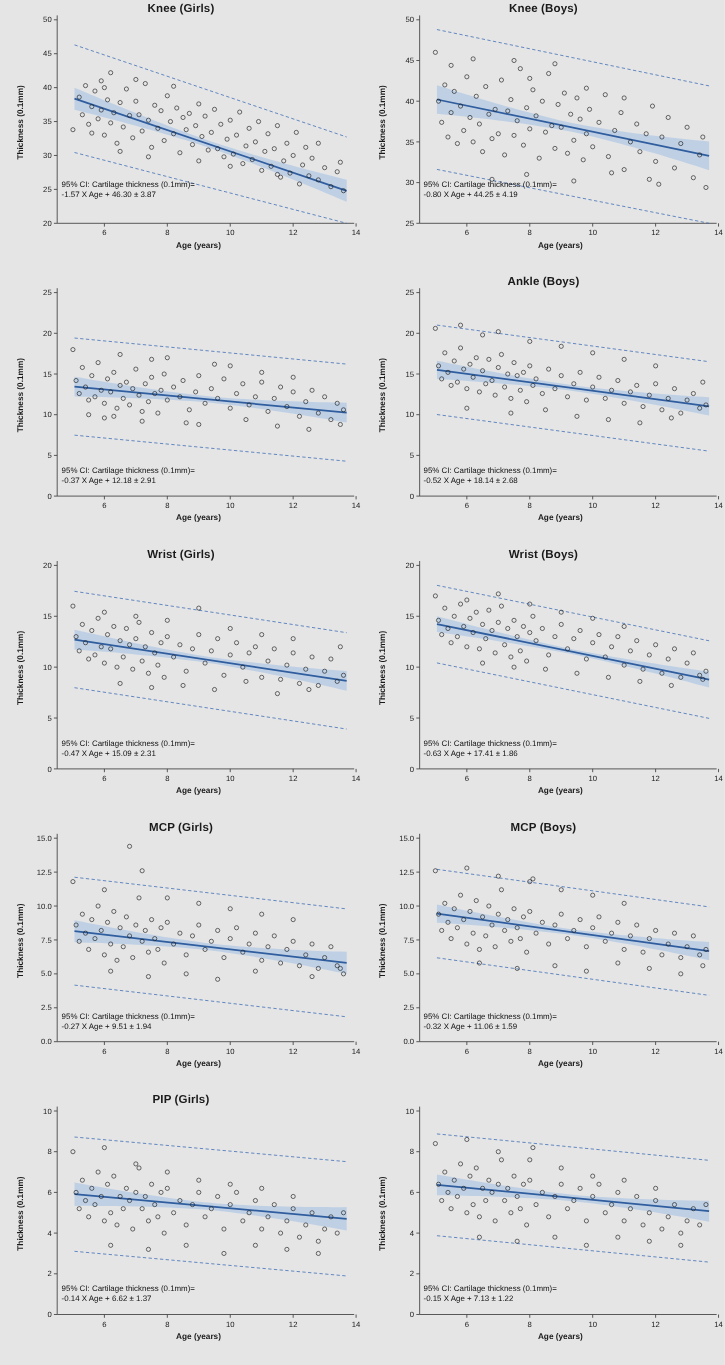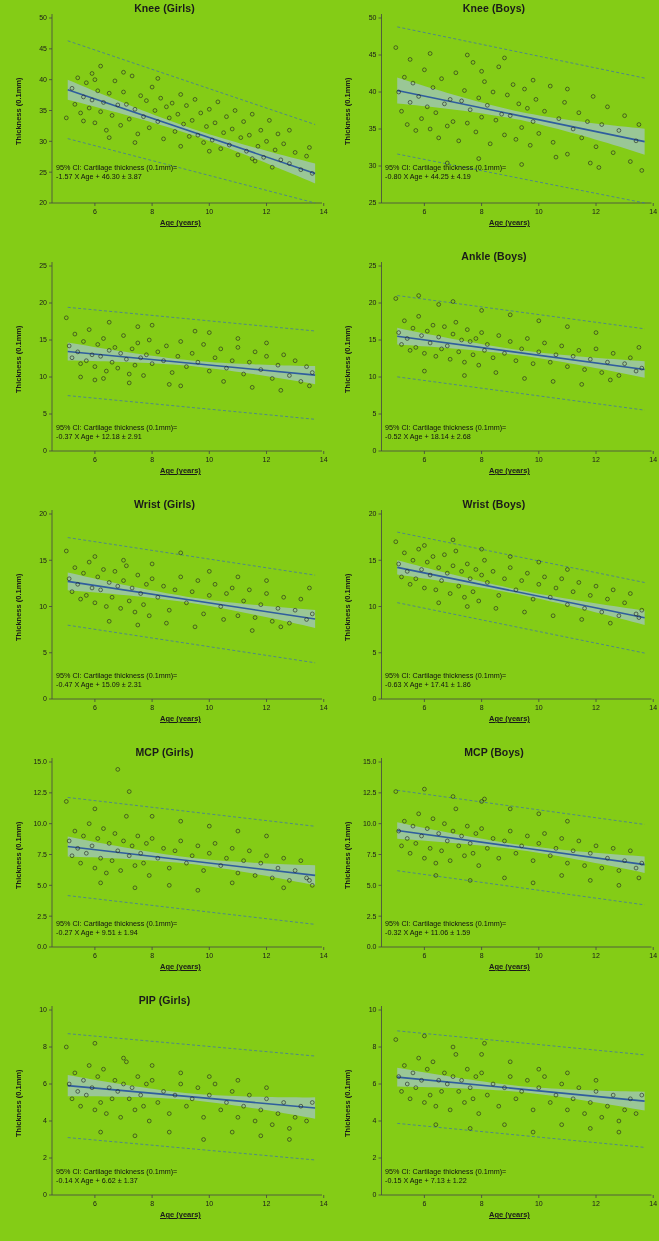--- a/index.html
+++ b/index.html
@@ -5,21 +5,21 @@
   * { box-sizing: border-box; }
   html, body {
     margin: 0; padding: 0;
     background: #ffffff;
     font-family: "Liberation Sans", sans-serif;
   }
   #page {
     width: 659px;
     height: 1241px;
     position: relative;
-    background: #84cc16;
+    background: #e5e5e5;
     overflow: hidden;
   }
   .grid {
     display: grid;
     grid-template-columns: 329px 330px;
     grid-template-rows: repeat(5, 248px);
     width: 659px;
     height: 1240px;
   }
   .panel {
@@ -51,21 +51,20 @@
     color: #1a1a1a;
     transform-origin: 0 0;
     white-space: nowrap;
   }
   .axis-label-x {
     position: absolute;
     font-size: 7.5px;
     font-weight: bold;
     color: #1a1a1a;
     white-space: nowrap;
-    text-decoration: underline;
   }
   .annot {
     position: absolute;
     font-size: 7.2px;
     font-weight: normal;
     color: #111;
     line-height: 1.25;
     white-space: nowrap;
   }
   .annot .l2 { display: block; }

